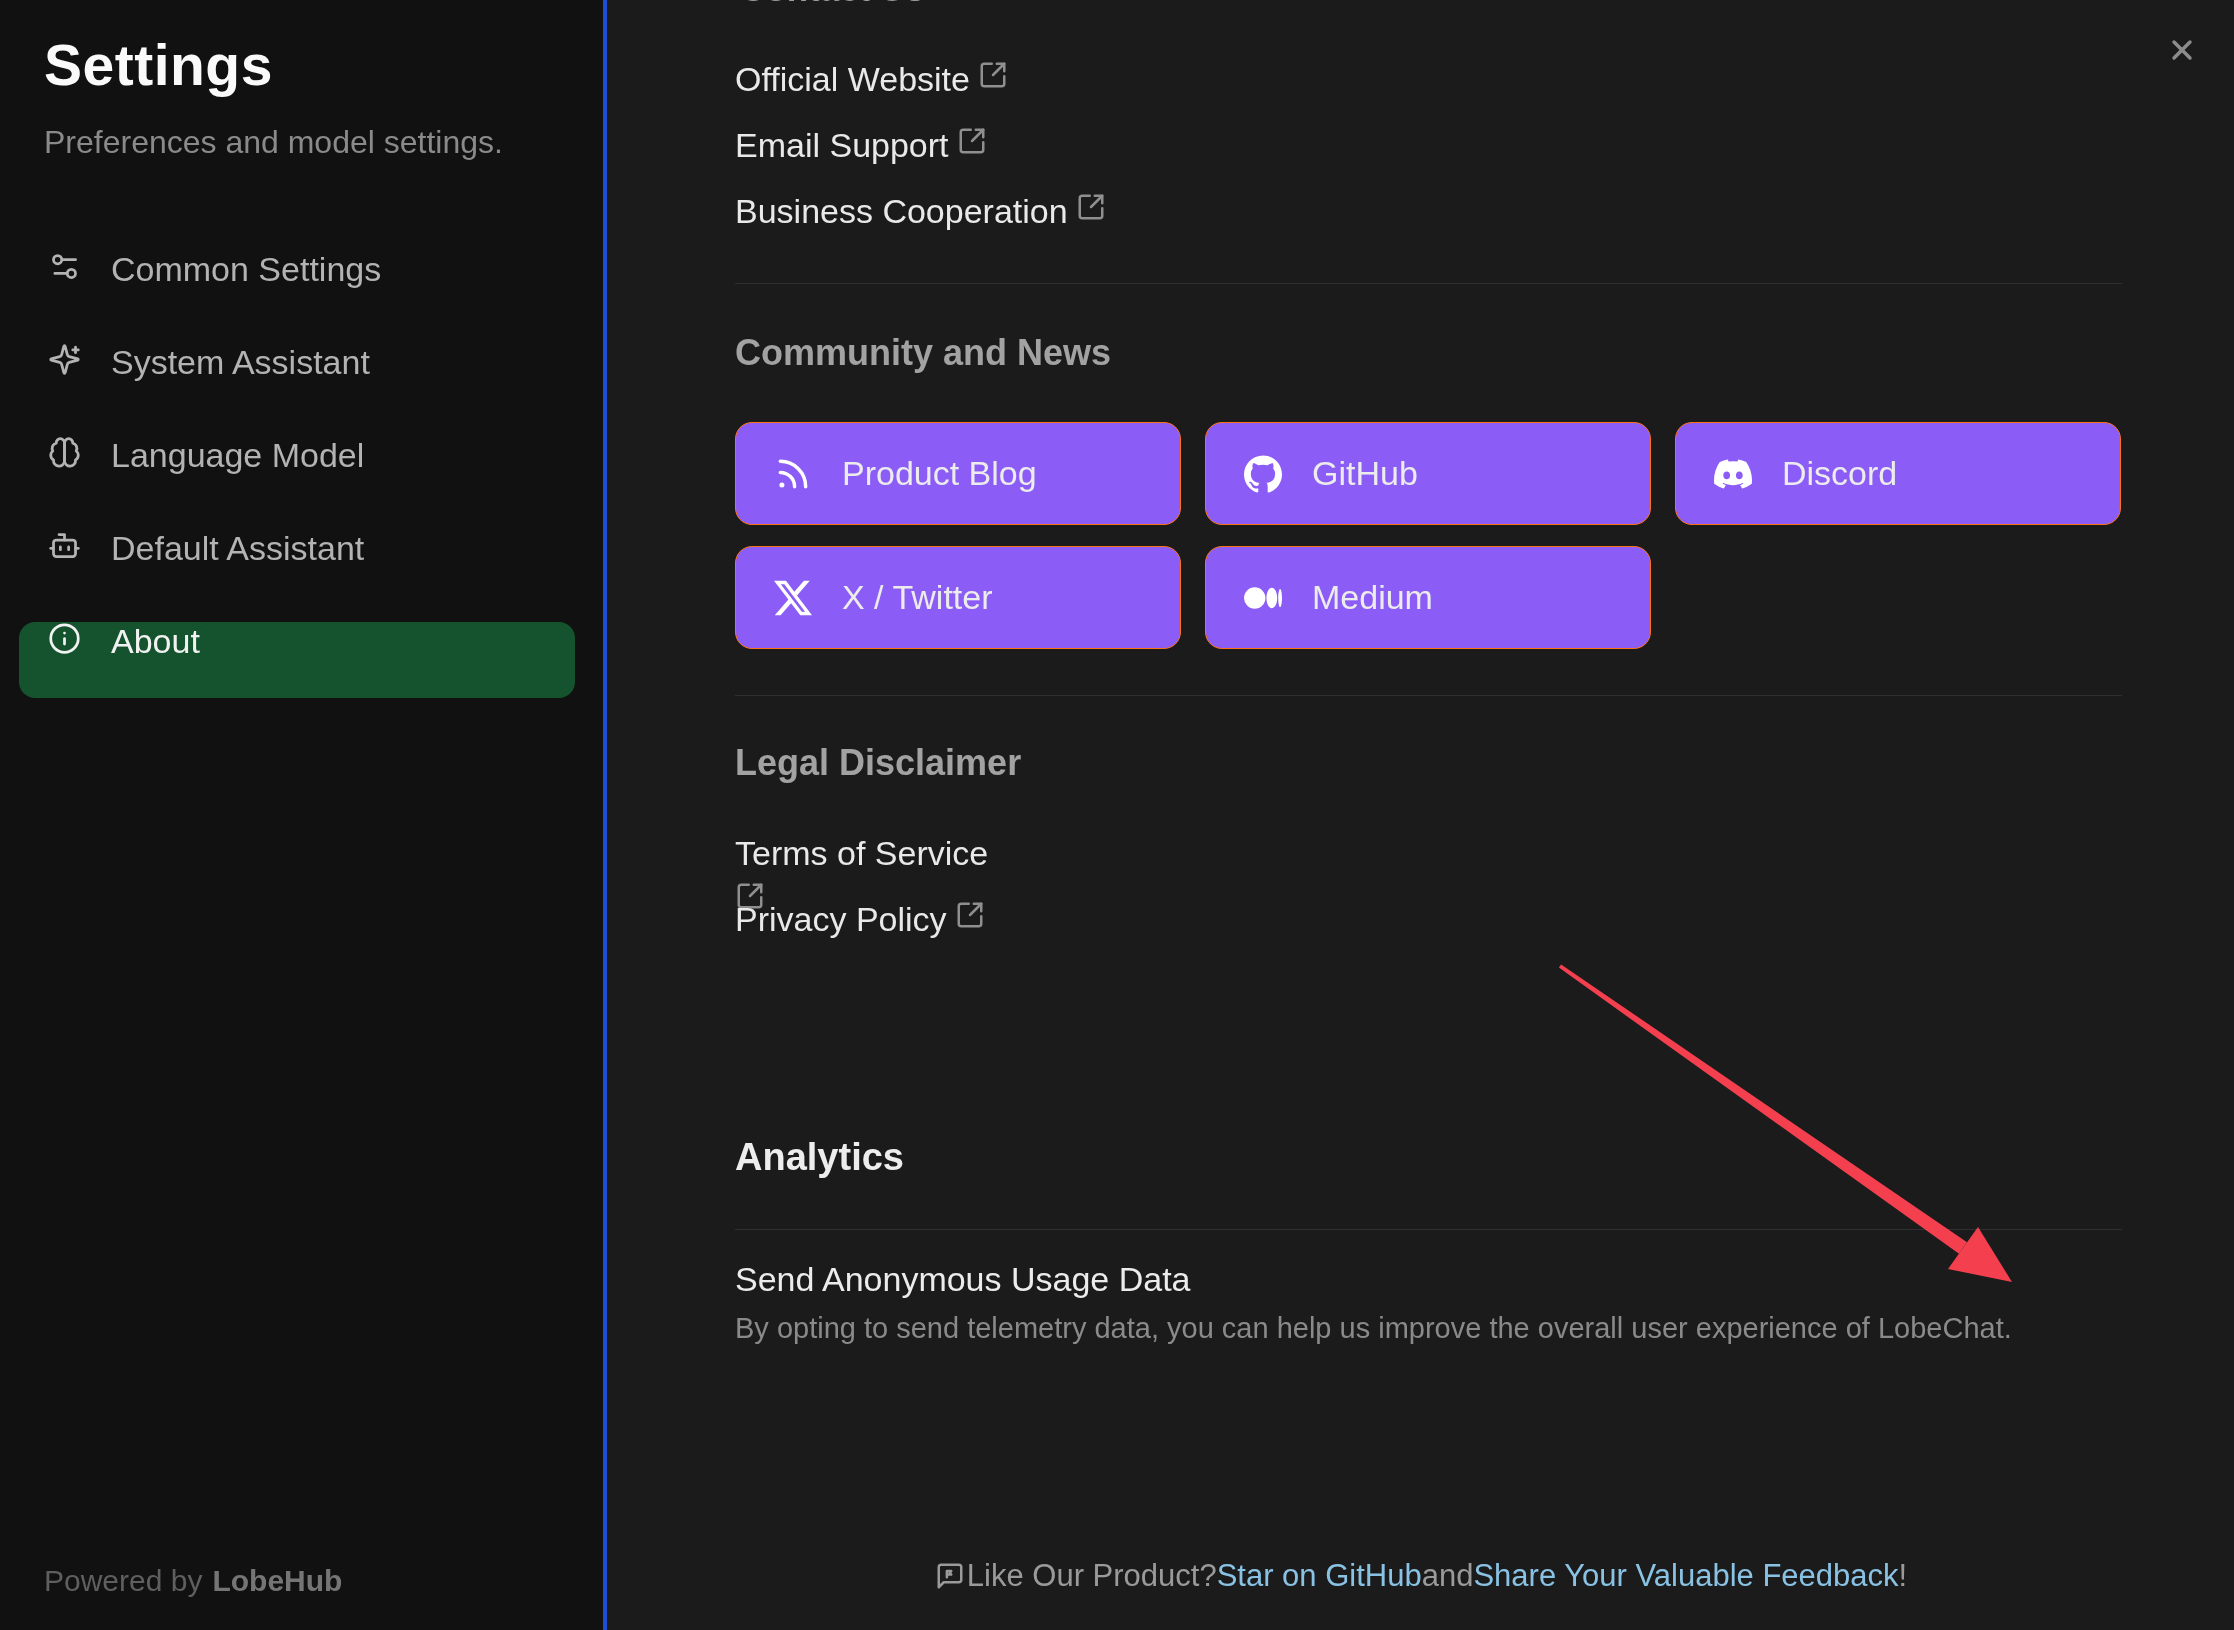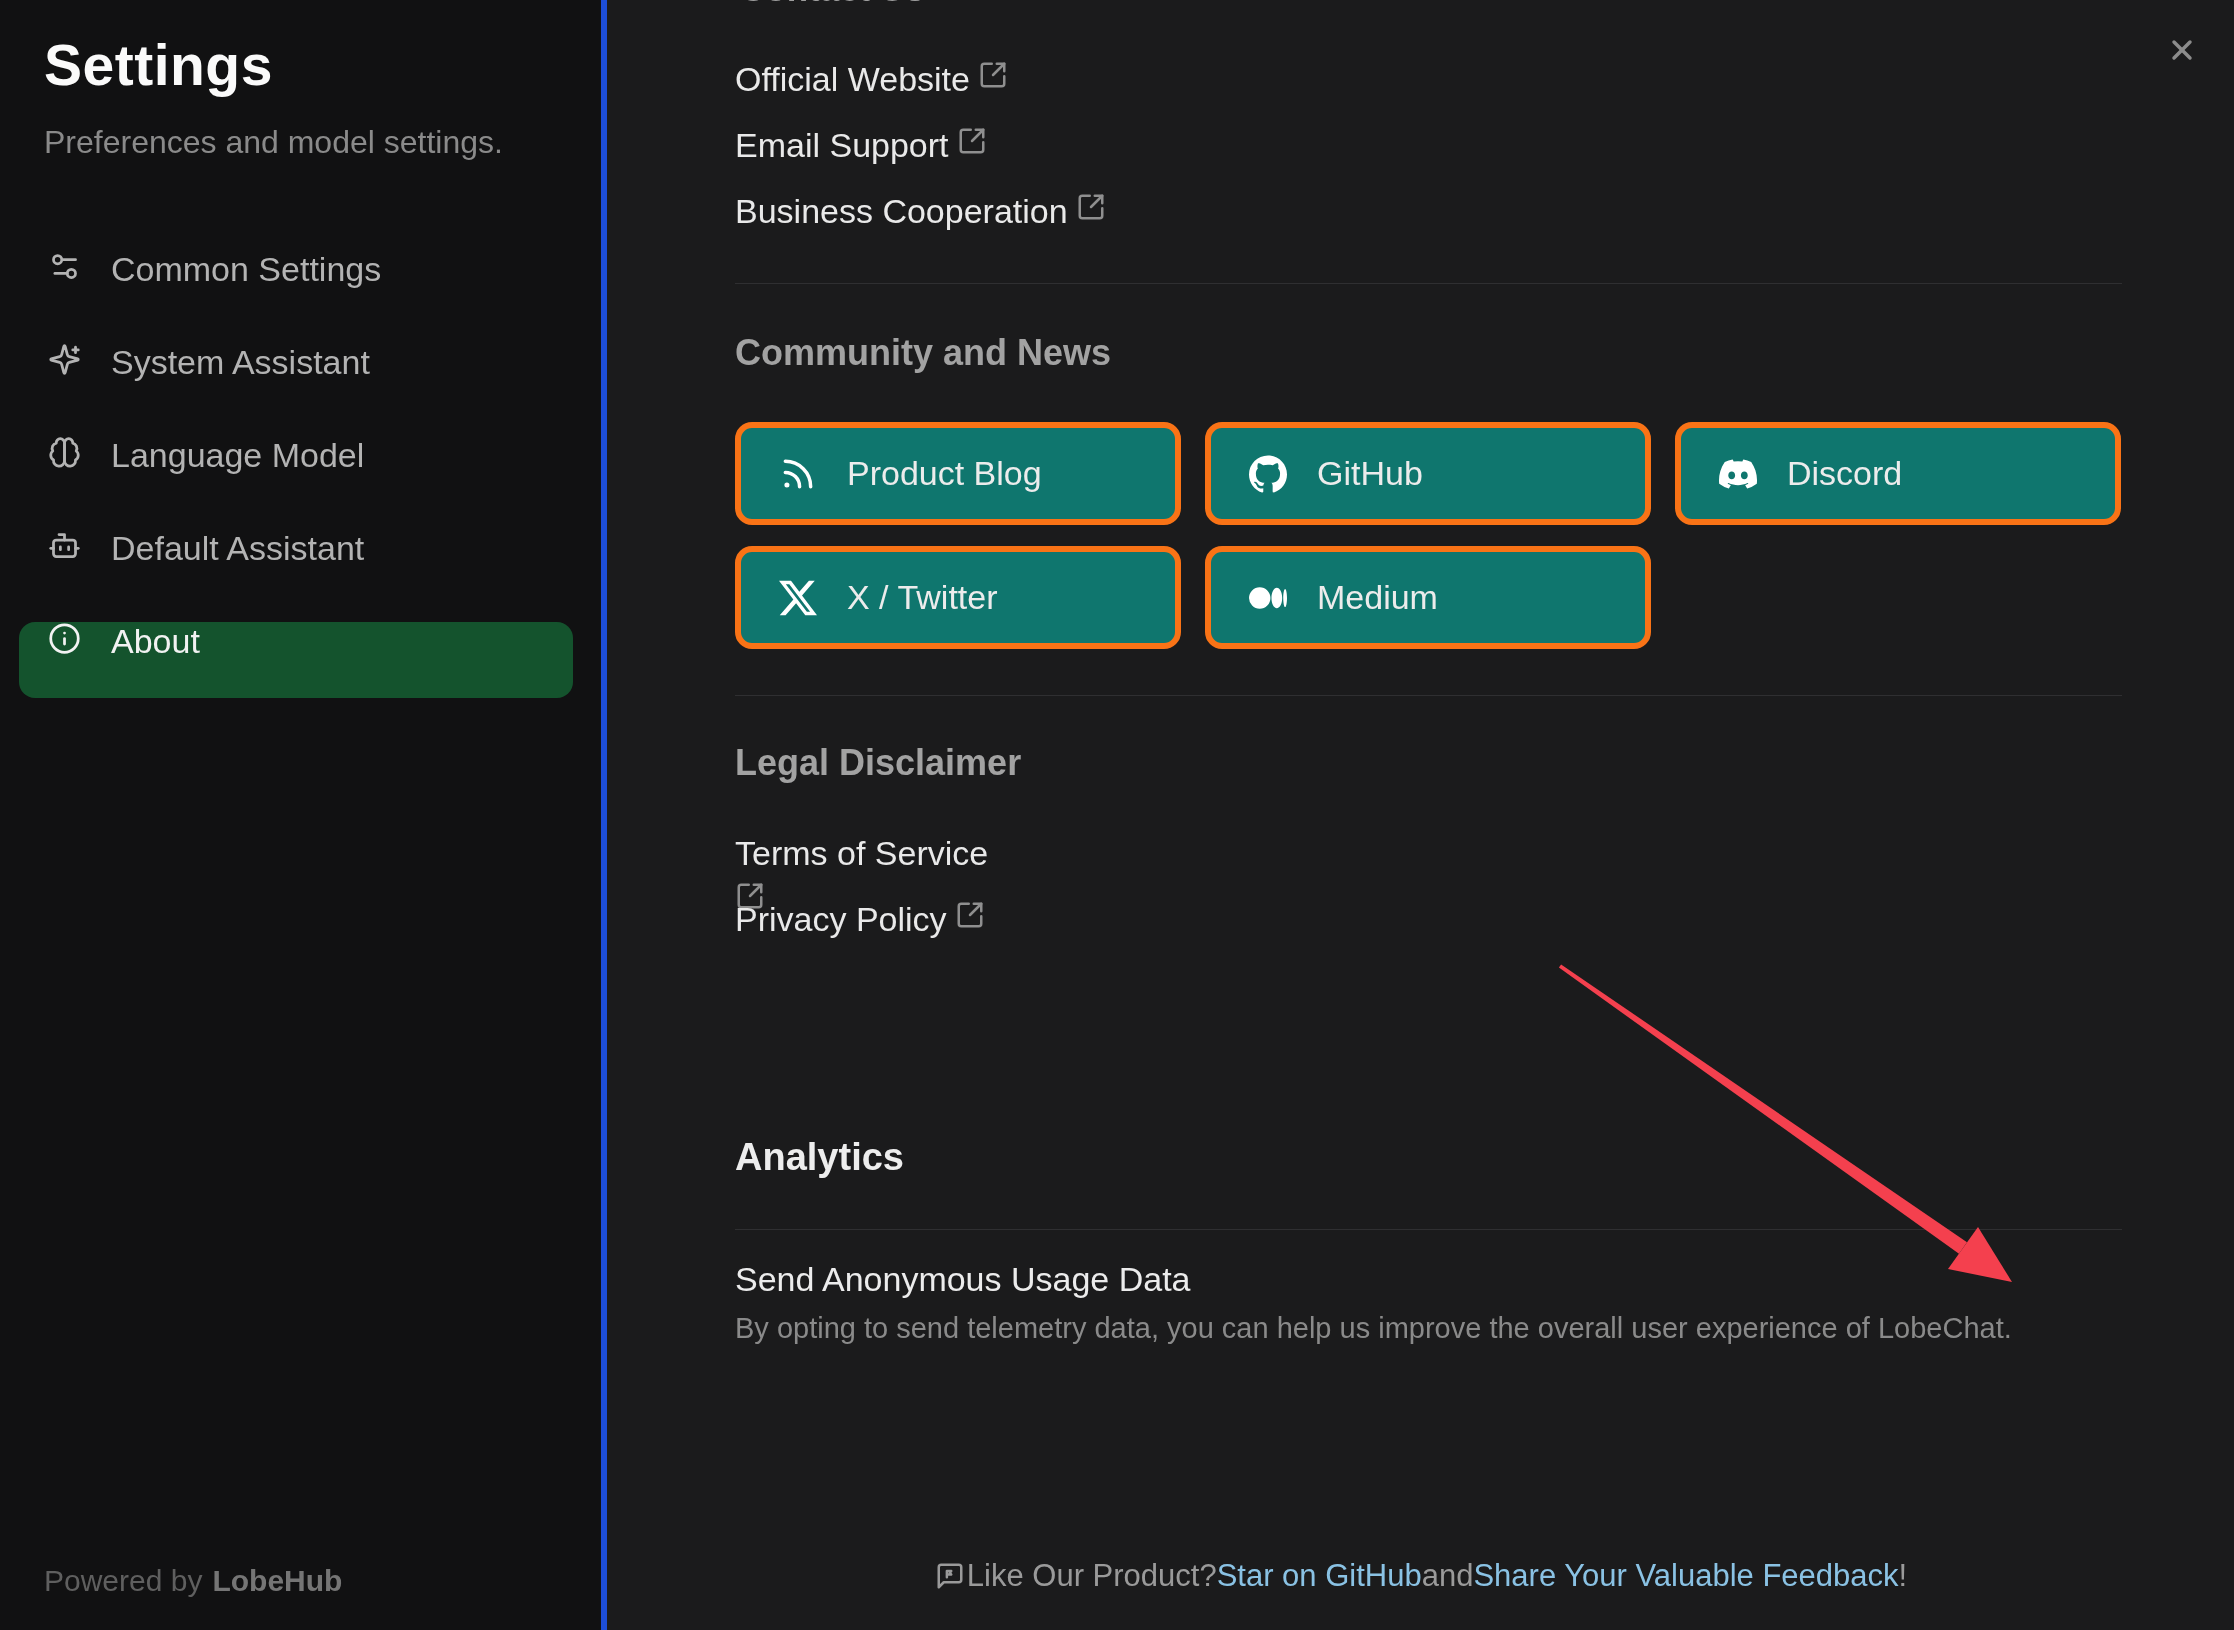--- a/index.html
+++ b/index.html
@@ -4,21 +4,21 @@
 <style>
   html,body{margin:0;padding:0;background:#000;}
   .screen{
     position:relative;width:2234px;height:1630px;overflow:hidden;
     background:#1b1b1c;font-family:"Liberation Sans",sans-serif;
     -webkit-font-smoothing:antialiased;
   }
   
   .sidebar{
     position:absolute;left:0;top:0;bottom:0;width:607px;
-    background:#111112;border-right:6px solid #1d4ed8;box-sizing:border-box;
+    background:#111112;border-right:4px solid #1d4ed8;box-sizing:border-box;
   }
   .sb-title{position:absolute;left:44px;top:32px;font-size:57px;font-weight:700;color:#fafafa;letter-spacing:.5px;}
   .sb-subtitle{position:absolute;left:44px;top:124px;font-size:32px;color:#8a8a8a;}
   .sb-menu{position:absolute;left:19px;right:28px;top:250px;display:flex;flex-direction:column;gap:17px;}
   .sb-item{
     display:flex;height:76px;border-radius:16px;
     padding-left:29px;gap:30px;color:#b3b3b3;font-size:34px;cursor:pointer;
   }
   .sb-item svg{width:33px;height:33px;flex:0 0 33px;stroke:#b3b3b3;}
   .sb-item.active{background:#14532d;color:#f2f2f2;}
@@ -31,21 +31,21 @@
   .cut-heading{position:absolute;left:5px;top:-31px;font-size:35px;font-weight:700;color:#9e9e9e;}
   .link-row{position:absolute;display:flex;gap:8px;height:44px;}
   .link-row .lbl{font-size:34px;color:#e9e9e9;cursor:pointer;}
   .ext-icon svg{width:30px;height:30px;stroke:#8f8f8f;display:block;}
   .divider{position:absolute;left:0;width:1387px;height:1px;background:#2f2f31;}
   .sec-heading{position:absolute;font-size:36px;font-weight:700;color:#a2a2a2;}
   .sec-heading.bright{color:#ededed;font-size:38px;}
   .btn-grid{position:absolute;top:422px;left:0;display:grid;grid-template-columns:repeat(3,446px);grid-auto-rows:103px;column-gap:24px;row-gap:21px;}
   .com-btn{
     box-sizing:border-box;display:flex;align-items:center;gap:30px;padding-left:38px;
-    background:#0f766e;border:6px solid #f97316;border-radius:17px;cursor:pointer;
+    background:#8b5cf6;border:1px solid #f97316;border-radius:17px;cursor:pointer;
   }
   .com-btn svg{width:38px;height:38px;flex:0 0 38px;}
   .com-btn .blabel{font-size:34px;color:#ececec;}
   .setting-label{position:absolute;font-size:34px;color:#ececec;}
   .setting-desc{position:absolute;font-size:29px;color:#8a8a8a;}
   .close-btn{position:absolute;right:36px;top:34px;width:32px;height:32px;cursor:pointer;}
   .close-btn svg{width:32px;height:32px;stroke:#8c8c8c;}
   .page-footer{
     position:absolute;left:608px;right:0;top:1558px;display:flex;justify-content:center;
     align-items:center;font-size:31px;color:#9a9a9a;

